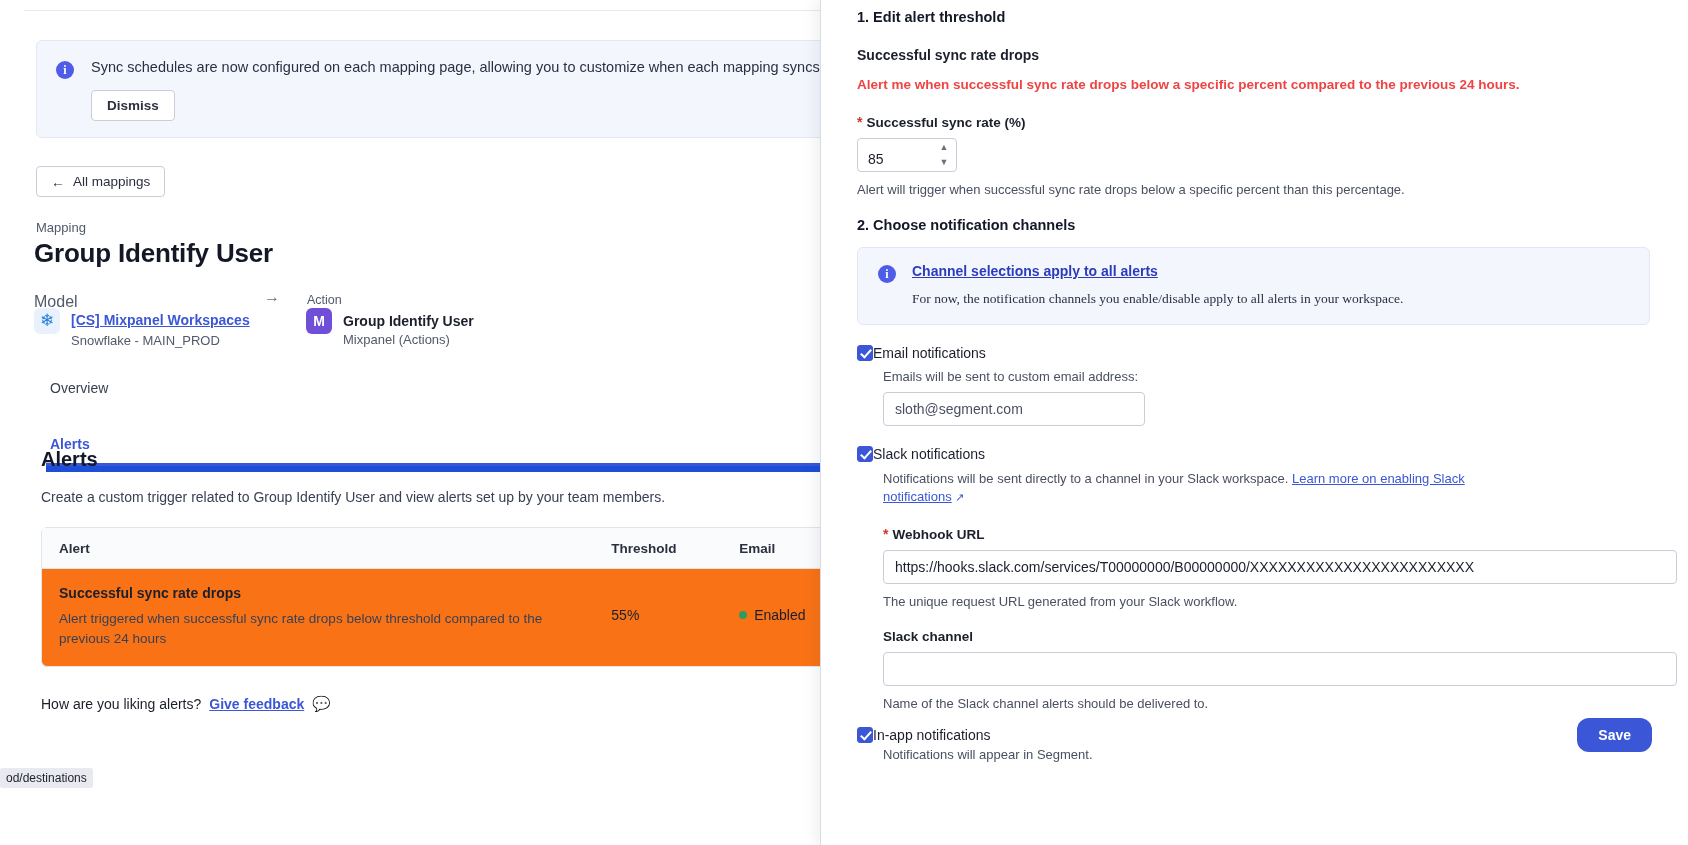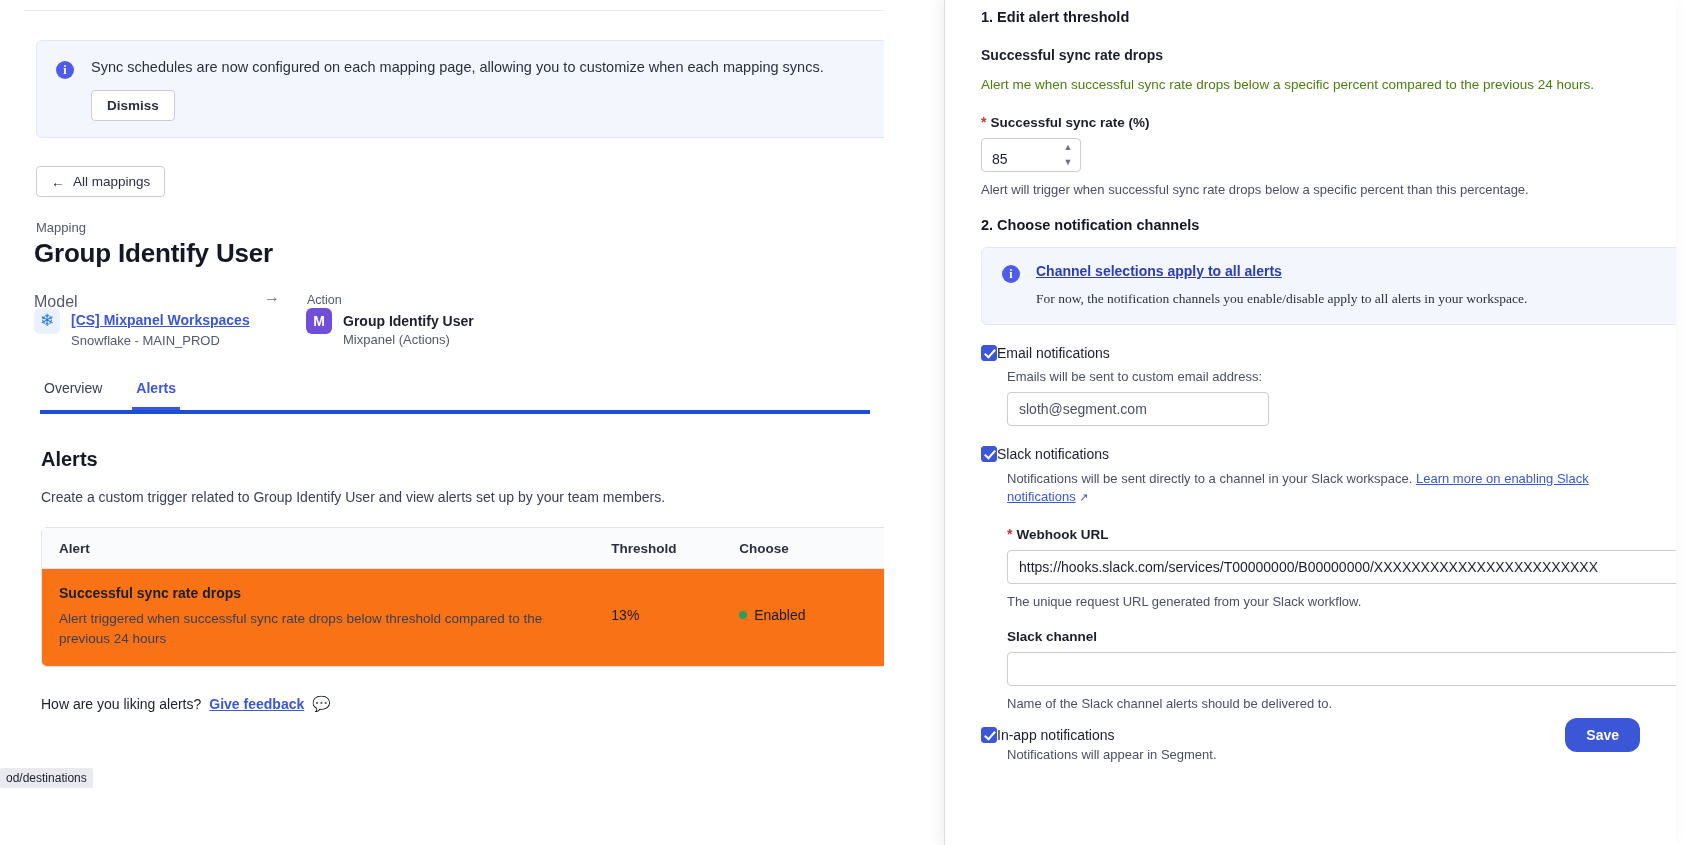--- a/index.html
+++ b/index.html
@@ -95,23 +95,23 @@
     font-size: 14px; font-weight: bold; line-height: 26px; text-align: center;
   }
   .action-name {
     position: absolute; left: 343px; top: 313px; font-size: 14px; color: #1b1f2b; font-weight: bold;
   }
   .action-sub {
     position: absolute; left: 343px; top: 332px; font-size: 13px; color: #53596b;
   }
 
   .tabs {
-    position: absolute; left: 40px; top: 380px; width: 830px;
-    border-bottom: 4px solid #1d4ed8;
-    display: flex; gap: 26px;
+    position: absolute; left: 46px; top: 380px; width: 830px;
+    border-bottom: 6px solid #1d4ed8;
+    display: flex; gap: 26px; flex-direction: column;
   }
   .tab {
     padding: 0 4px 14px 4px; font-size: 14px; color: #3a4054; cursor: pointer;
   }
   .tab.active { color: #3b56d6; font-weight: bold; box-shadow: inset 0 -3px 0 0 #3b56d6; }
 
   .alerts-h2 {
     position: absolute; left: 41px; top: 448px; font-size: 20px; font-weight: bold; color: #131726;
   }
   .alerts-desc {
@@ -148,31 +148,31 @@
 
   .status-url {
     position: absolute; left: 0px; top: 768px;
     background: #e9eaf0; color: #1b1f2b;
     font-size: 12px; padding: 3px 6px;
     border-radius: 2px;
   }
 
   
   .panel {
-    position: absolute; right: 12px; top: 0;
-    width: 732px; height: 845px;
+    position: absolute; right: 0; top: 0;
+    width: 868px; height: 845px;
     background: #fff;
     border-left: 1px solid #d9dce3;
     box-shadow: -4px 0 14px rgba(20,24,40,0.07);
     padding: 0 36px;
     overflow: hidden;
   }
   .step-title { font-size: 14.5px; font-weight: bold; color: #131726; margin-top: 9px; }
   .sub-h { font-size: 14px; font-weight: bold; color: #1b1f2b; margin-top: 22px; }
-  .muted { font-size: 13.5px; color: #4d7c0f; margin-top: 12px; line-height: 1.45; }
+  .muted { font-size: 13.5px; color: #ef4444; margin-top: 12px; line-height: 1.45; font-weight: bold; }
 
   .field-label {
     font-size: 13.5px; font-weight: bold; color: #1b1f2b; margin-top: 20px;
     display: flex; align-items: baseline; gap: 4px;
   }
   .req { color: #d0342c; font-size: 14px; line-height: 1; }
 
   .num-wrap { position: relative; width: 100px; margin-top: 8px; }
   .num-input {
     width: 100px; height: 34px;
@@ -273,28 +273,28 @@
       <div class="tab active">Alerts</div>
     </div>
 
     <div class="alerts-h2">Alerts</div>
     <div class="alerts-desc">Create a custom trigger related to Group Identify User and view alerts set up by your team members.</div>
 
     <div class="table">
       <div class="thead">
         <div class="th-alert">Alert</div>
         <div class="th-threshold">Threshold</div>
-        <div class="th-status">Choose</div>
+        <div class="th-status">Email</div>
       </div>
       <div class="trow">
         <div class="td-alert">
           <div class="t1">Successful sync rate drops</div>
           <div class="t2">Alert triggered when successful sync rate drops below threshold compared to the previous 24 hours</div>
         </div>
-        <div class="td-threshold">13%</div>
+        <div class="td-threshold">55%</div>
         <div class="td-status">
           <span class="dot"></span>
           <span>Enabled</span>
         </div>
       </div>
     </div>
 
     <div class="feedback">
       <span>How are you liking alerts?</span>
       <span class="link">Give feedback</span>

